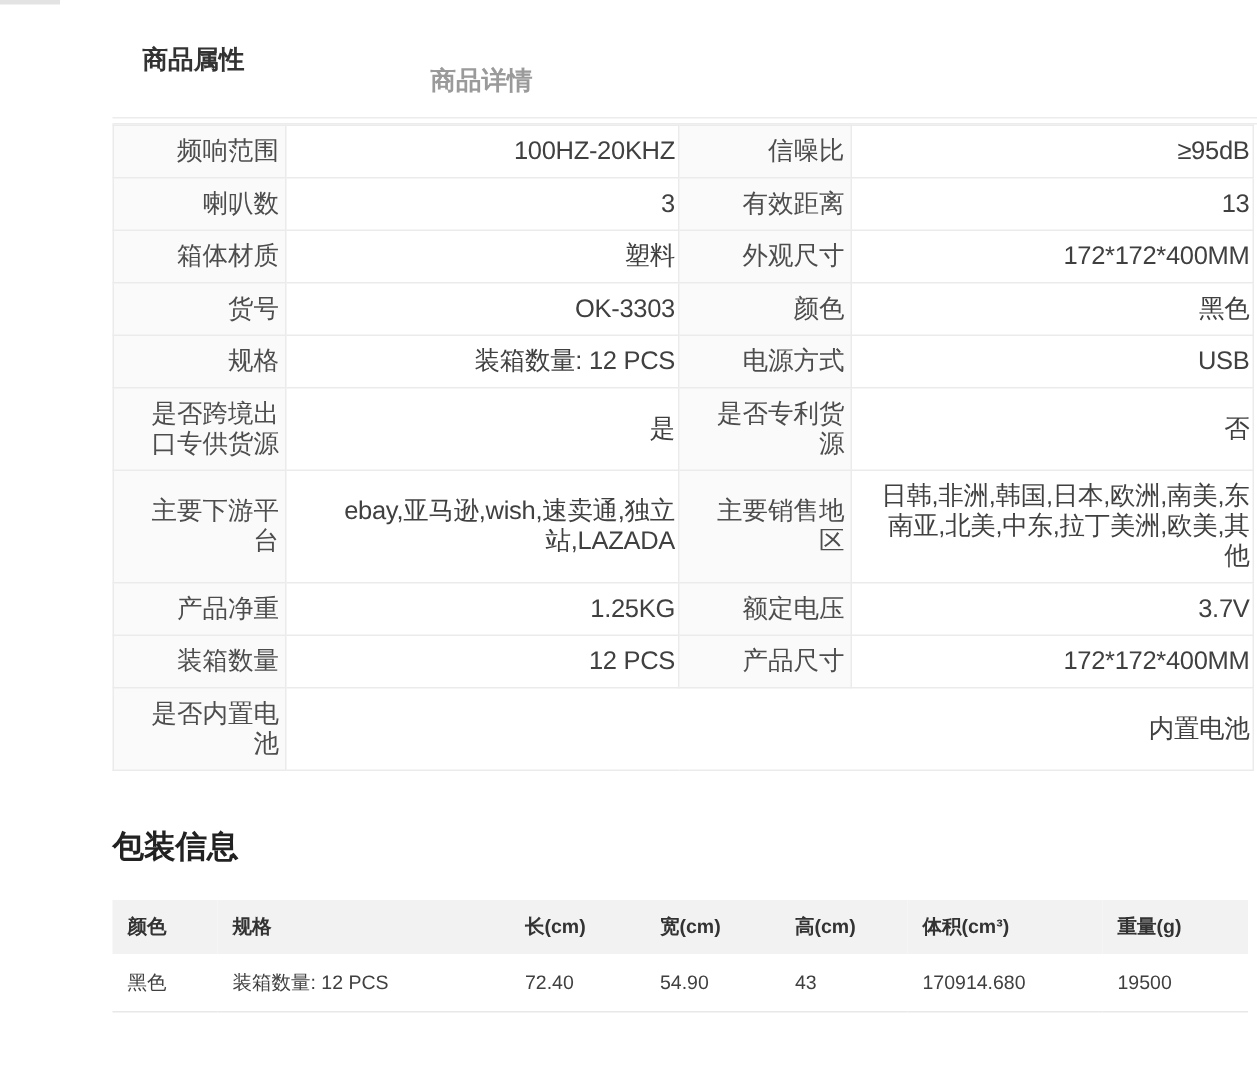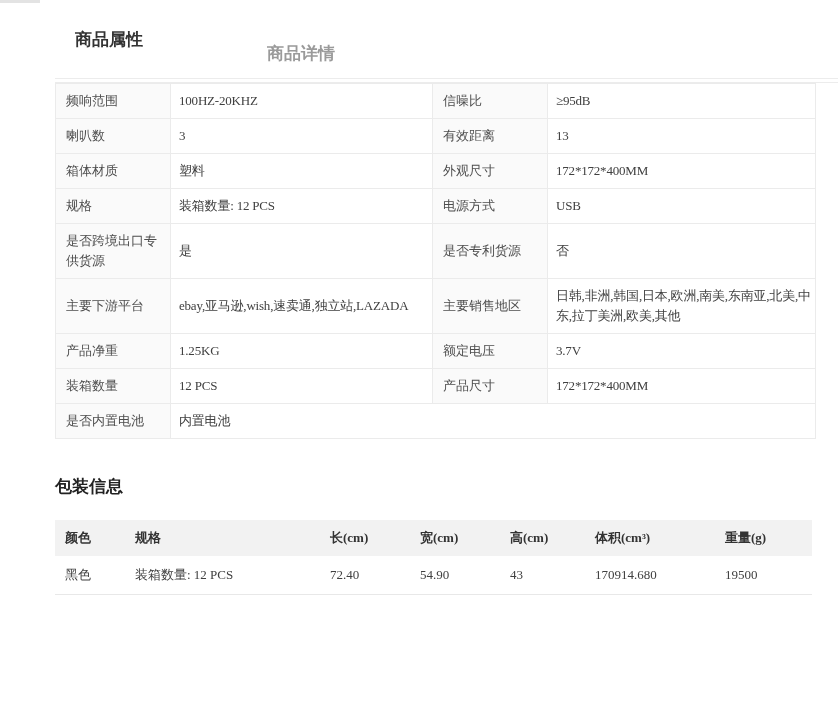--- a/index.html
+++ b/index.html
@@ -8,60 +8,61 @@
     background: #ffffff;
     font-family: "Liberation Sans", "DejaVu Sans", sans-serif;
     color: #444;
     overflow: hidden;
   }
   .top-fragment {
     position: absolute; left: 0; top: 0;
     width: 40px; height: 3px;
     background: #e3e3e3;
   }
-  .page { padding-left: 55px; padding-right: 0; font-family: Liberation Serif, serif; }
+  .page { padding-left: 75px; padding-right: 0; }
 
   
   .tabs {
     display: flex; align-items: center;
     gap: 124px;
     padding: 14px 0 13px 20px;
     border-bottom: 1px solid #ececec;
   }
   .tab { font-size: 17px; font-weight: bold; cursor: pointer; }
   .tab.active { color: #333; }
   .tab.inactive { color: #9a9a9a; margin-top: 28px; }
 
   
   .spec-wrap { border-top: 1px solid #ececec; margin-top: 3px; }
   table.spec {
     width: 760px;
     border-collapse: collapse;
     table-layout: fixed;
-    font-size: 13px;
+    font-size: 17px;
+    text-align: right;
   }
   table.spec td {
     border: 1px solid #ebebeb;
     vertical-align: middle;
     line-height: 20px;
   }
   table.spec td.lbl {
     background: #fafafa;
     color: #4d4d4d;
     padding: 7px 4px 7px 10px;
   }
   table.spec td.val {
     color: #404040;
     padding: 7px 2px 7px 8px;
     letter-spacing: -0.2px;
   }
 
   
   .pack-title {
-    font-size: 17px;
+    font-size: 21px;
     font-weight: bold;
     color: #222;
     margin: 36px 0 22px 0;
   }
   table.pack {
     width: 757px;
     border-collapse: collapse;
     table-layout: fixed;
     font-size: 13px;
   }
@@ -111,20 +112,26 @@
             <td class="lbl">喇叭数</td>
             <td class="val">3</td>
             <td class="lbl">有效距离</td>
             <td class="val">13</td>
           </tr>
           <tr>
             <td class="lbl">箱体材质</td>
             <td class="val">塑料</td>
             <td class="lbl">外观尺寸</td>
             <td class="val">172*172*400MM</td>
+          </tr>
+          <tr>
+            <td class="lbl">货号</td>
+            <td class="val">OK-3303</td>
+            <td class="lbl">颜色</td>
+            <td class="val">黑色</td>
           </tr>
           <tr>
             <td class="lbl">规格</td>
             <td class="val">装箱数量: 12 PCS</td>
             <td class="lbl">电源方式</td>
             <td class="val">USB</td>
           </tr>
           <tr>
             <td class="lbl">是否跨境出口专供货源</td>
             <td class="val">是</td>

